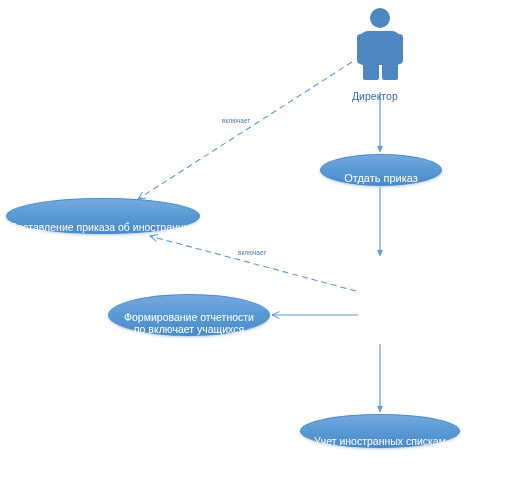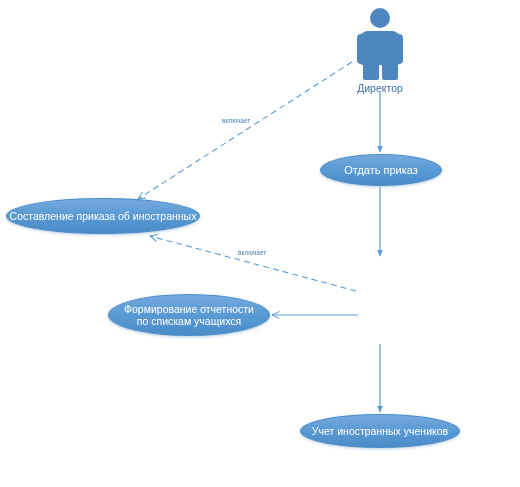--- a/index.html
+++ b/index.html
@@ -22,21 +22,21 @@
     left: 0;
     top: 0;
     width: 520px;
     height: 487px;
   }
 
   
   .usecase {
     position: absolute;
     display: flex;
-    align-items: center;
+    align-items: flex-end;
     justify-content: center;
     text-align: center;
     border-radius: 50%;
     color: #ffffff;
     background: linear-gradient(to bottom, #76aadd 0%, #5b9bd5 45%, #4a8bc8 100%);
     border: 1px solid #4a8bc8;
     box-shadow: 0 1px 3px rgba(90, 140, 190, 0.45);
     box-sizing: border-box;
     line-height: 1.15;
     z-index: 3;
@@ -96,24 +96,23 @@
   .actor-arm-l, .actor-arm-r {
     position: absolute;
     top: 26px;
     width: 9px; height: 30px;
     background: #4e87c0;
     border-radius: 4px;
   }
   .actor-arm-l { left: 5px; }
   .actor-arm-r { left: 42px; }
   .actor-name {
-    text-align: center;
     font-size: 10.5px;
     color: #3c6fa5;
-    margin-top: 2px;
+    margin-top: 10px;
     white-space: nowrap;
   }
   .actor-director { left: 352px; top: 8px; }
   .actor-zavuch   { left: 352px; top: 258px; }
 
   
   .edge-label {
     position: absolute;
     font-size: 6.5px;
     color: #4a7fb5;
@@ -154,25 +153,25 @@
   <div class="usecase uc-sostavlenie">
     <span class="uc-label">Составление приказа об иностранных</span>
   </div>
 
   <div class="usecase uc-otdat">
     <span class="uc-label">Отдать приказ</span>
   </div>
 
   <div class="usecase uc-formirovanie">
     <span class="uc-label">Формирование отчетности
-по спискам учащихся</span>
+по включает учащихся</span>
   </div>
 
   <div class="usecase uc-uchet">
-    <span class="uc-label">Учет иностранных учеников</span>
+    <span class="uc-label">Учет иностранных спискам</span>
   </div>
 
   <div class="actor actor-director">
     <div class="actor-figure">
       <div class="actor-head"></div>
       <div class="actor-arm-l"></div>
       <div class="actor-arm-r"></div>
       <div class="actor-body"></div>
       <div class="actor-leg-l"></div>
       <div class="actor-leg-r"></div>

